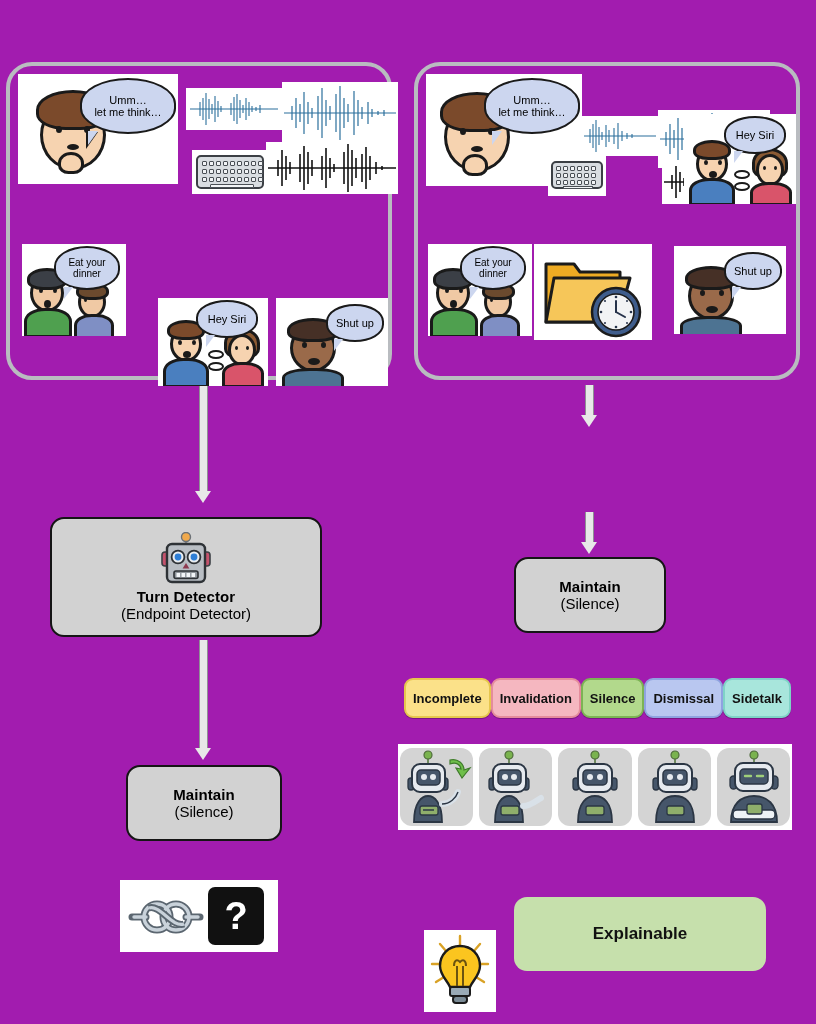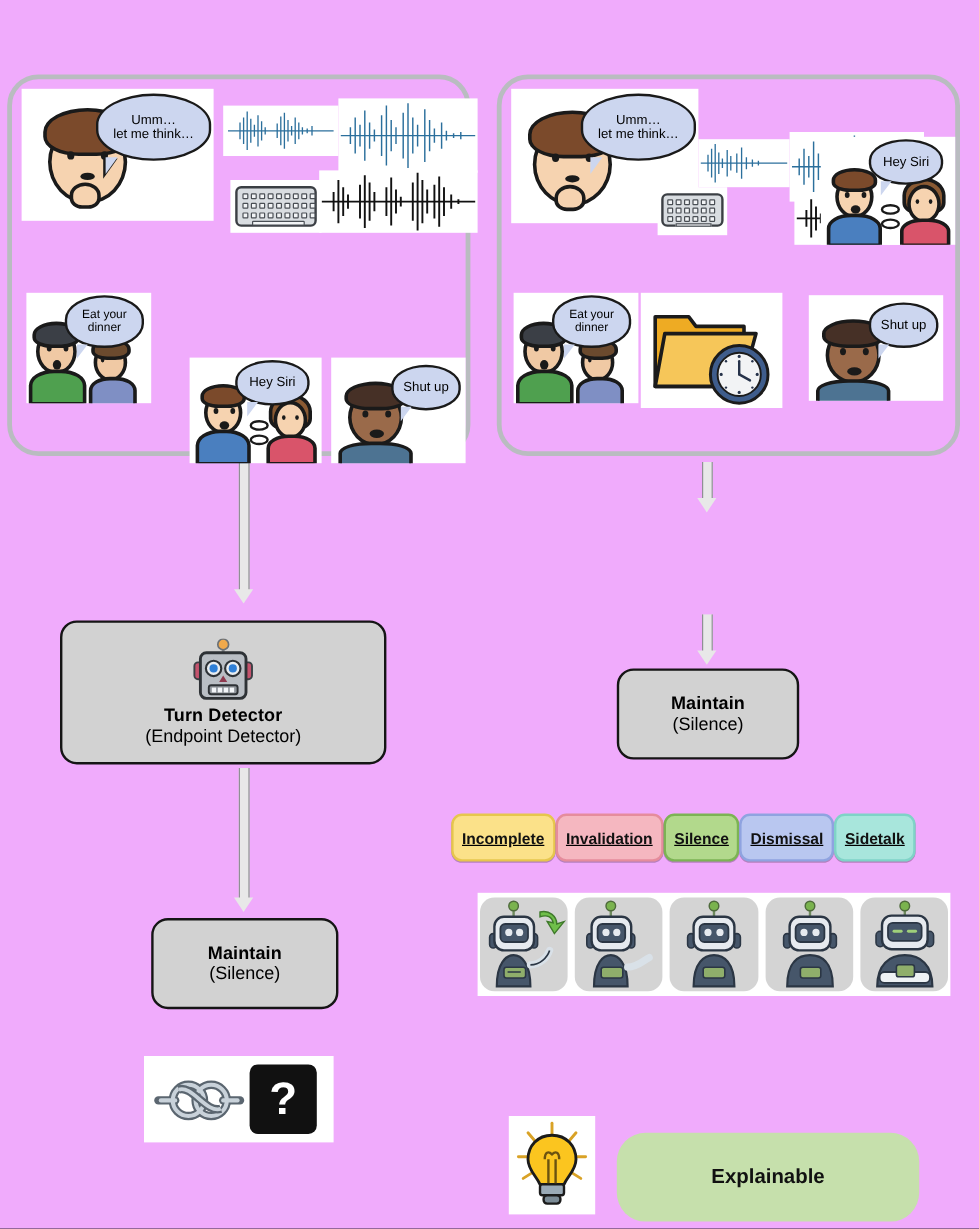--- a/index.html
+++ b/index.html
@@ -83,21 +83,21 @@
     border:2px solid #151515;
     border-radius:14px;
     display:flex; flex-direction:column;
     align-items:center; justify-content:center;
     color:#000;
   }
   .gbox .line1 { font-weight:700; font-size:15px; letter-spacing:.1px;}
   .gbox .line2 { font-weight:400; font-size:15px; }
 
   
-  #chips { position:absolute; left:376px; top:678px; display:flex;text-decoration:underline; }
+  #chips { position:absolute; left:404px; top:678px; display:flex; }
   .chip {
     height:40px; display:flex; align-items:center; justify-content:center;
     font-size:13px; font-weight:600; color:#111;
     border-radius:9px; padding:0 7px; white-space:nowrap;
     box-shadow:0 1px 0 rgba(0,0,0,.25);
   }
 
   
   #robot-strip {
     position:absolute; left:398px; top:744px;
@@ -135,32 +135,32 @@
     background:#111; border-radius:7px;
     display:flex; align-items:center; justify-content:center;
     color:#fff; font-size:38px; font-weight:700; line-height:1;
   }
 
   
   #bulb-tile { position:absolute; left:424px; top:930px; width:72px; height:82px; background:#fff; }
 
   
   #green-box {
-    position:absolute; left:514px; top:944px; width:252px; height:74px;
-    background:#c6e0ac; border-radius:24px;
+    position:absolute; left:514px; top:897px; width:252px; height:74px;
+    background:#c6e0ac; border-radius:13px;
     display:flex; flex-direction:column; align-items:center; justify-content:center;
     color:#111;
   }
   #green-box .gline1 { font-size:17px; font-weight:700; }
   #green-box .gline2 { font-size:17px; font-weight:400; }
 </style>
 </head>
 <body>
 
-<div id="stage" style="background: #f0abfc;">
+<div id="stage" style="background: #a21caf;">
 
   <div class="panel" id="panel-left" style="border-color: rgb(185, 188, 192);">
 
     <div class="tile" style="left:8px; top:8px; width:160px; height:110px;">
 
       <div class="hair" style="left:18px; top:16px; width:74px; height:40px; background:#7b4a2b; z-index:2;"></div>
       <div class="head" style="left:22px; top:26px; width:66px; height:70px; background:#f6d3b0; z-index:1;"></div>
       <div class="eye" style="left:38px; top:52px; width:6px; height:7px; z-index:3;"></div>
       <div class="eye" style="left:66px; top:52px; width:6px; height:7px; z-index:3;"></div>
       <div class="mouth" style="left:49px; top:70px; width:12px; height:6px; z-index:3;"></div>

